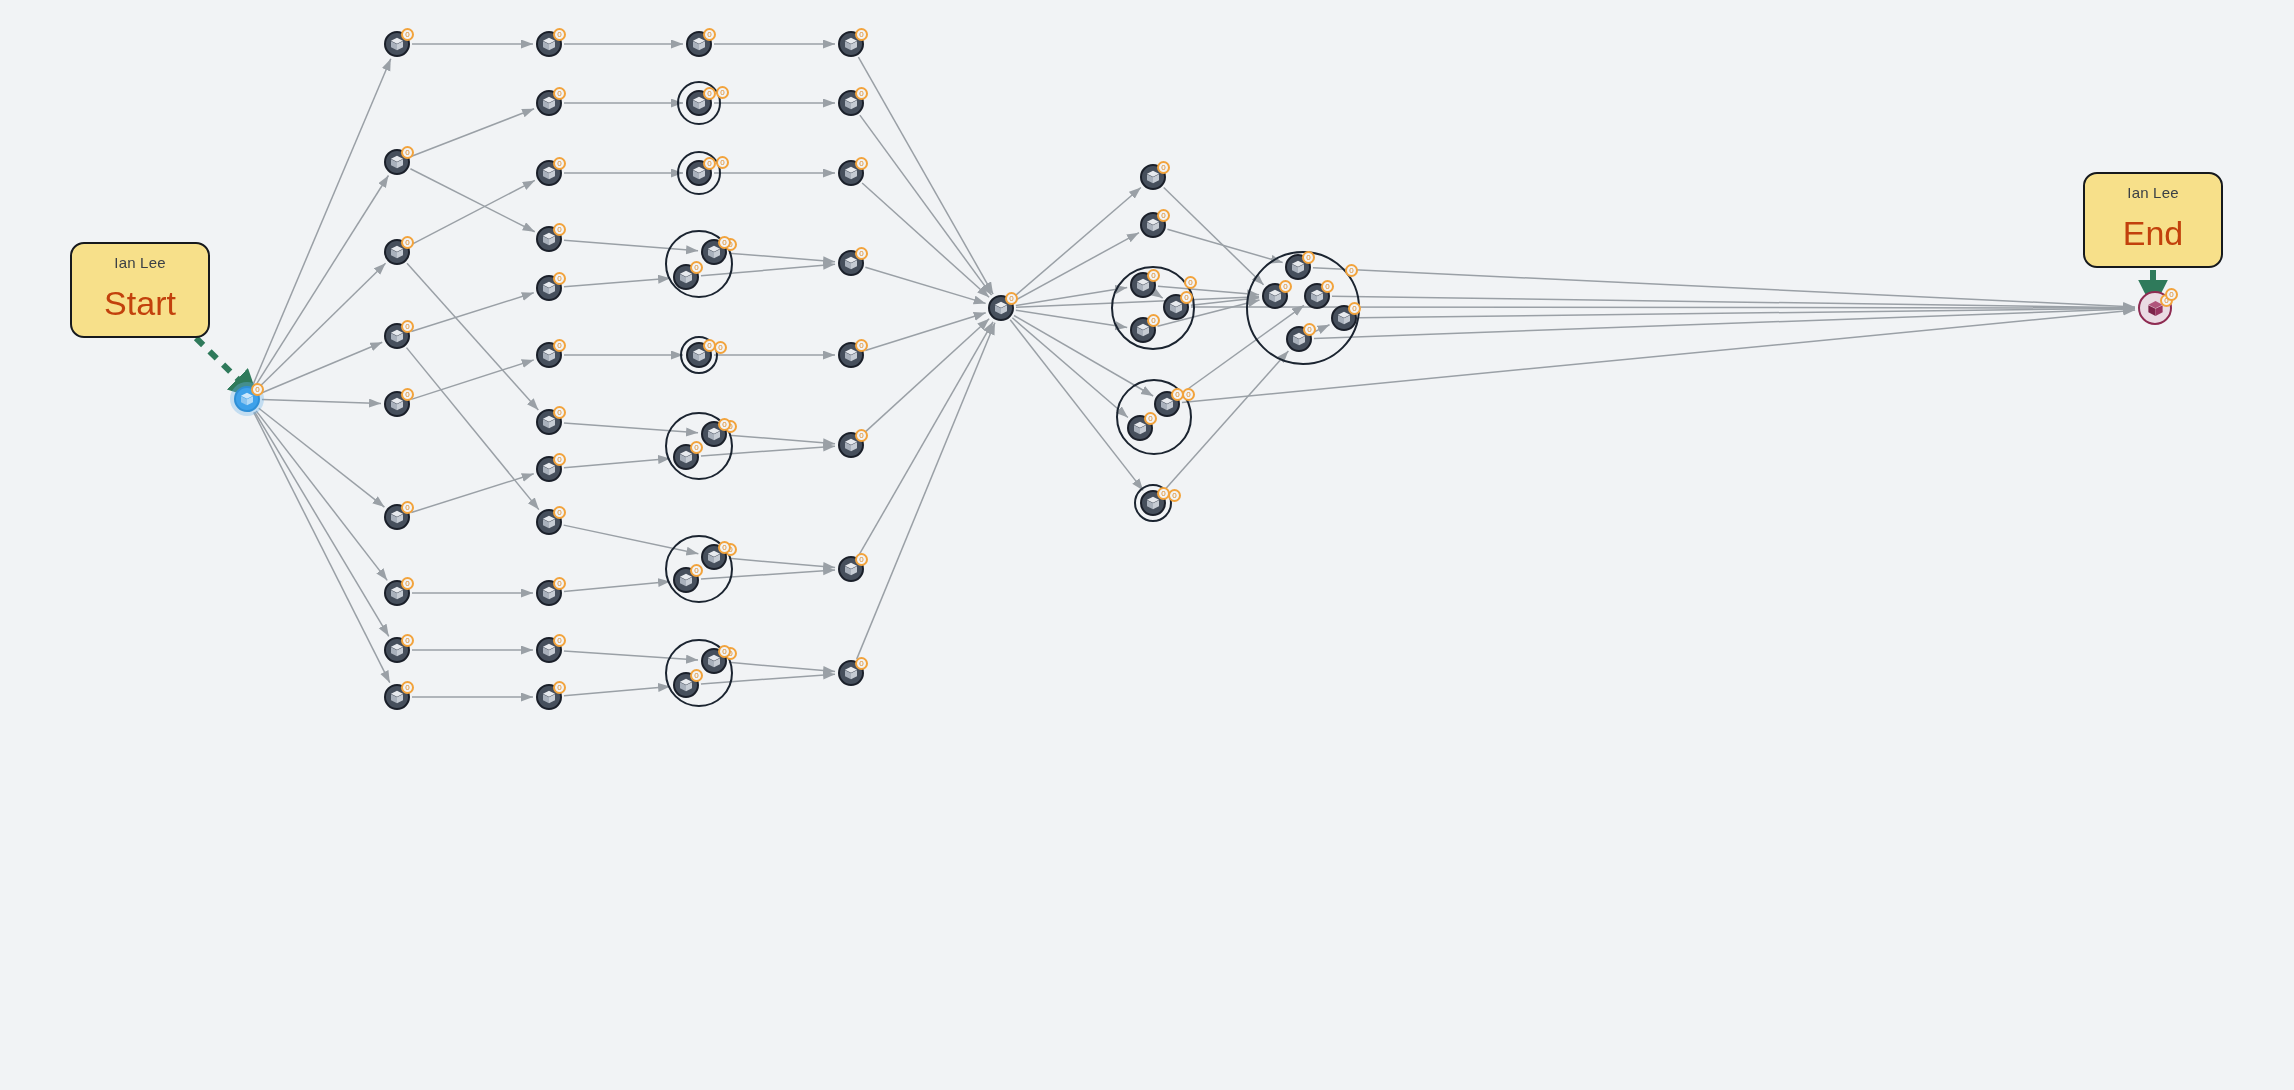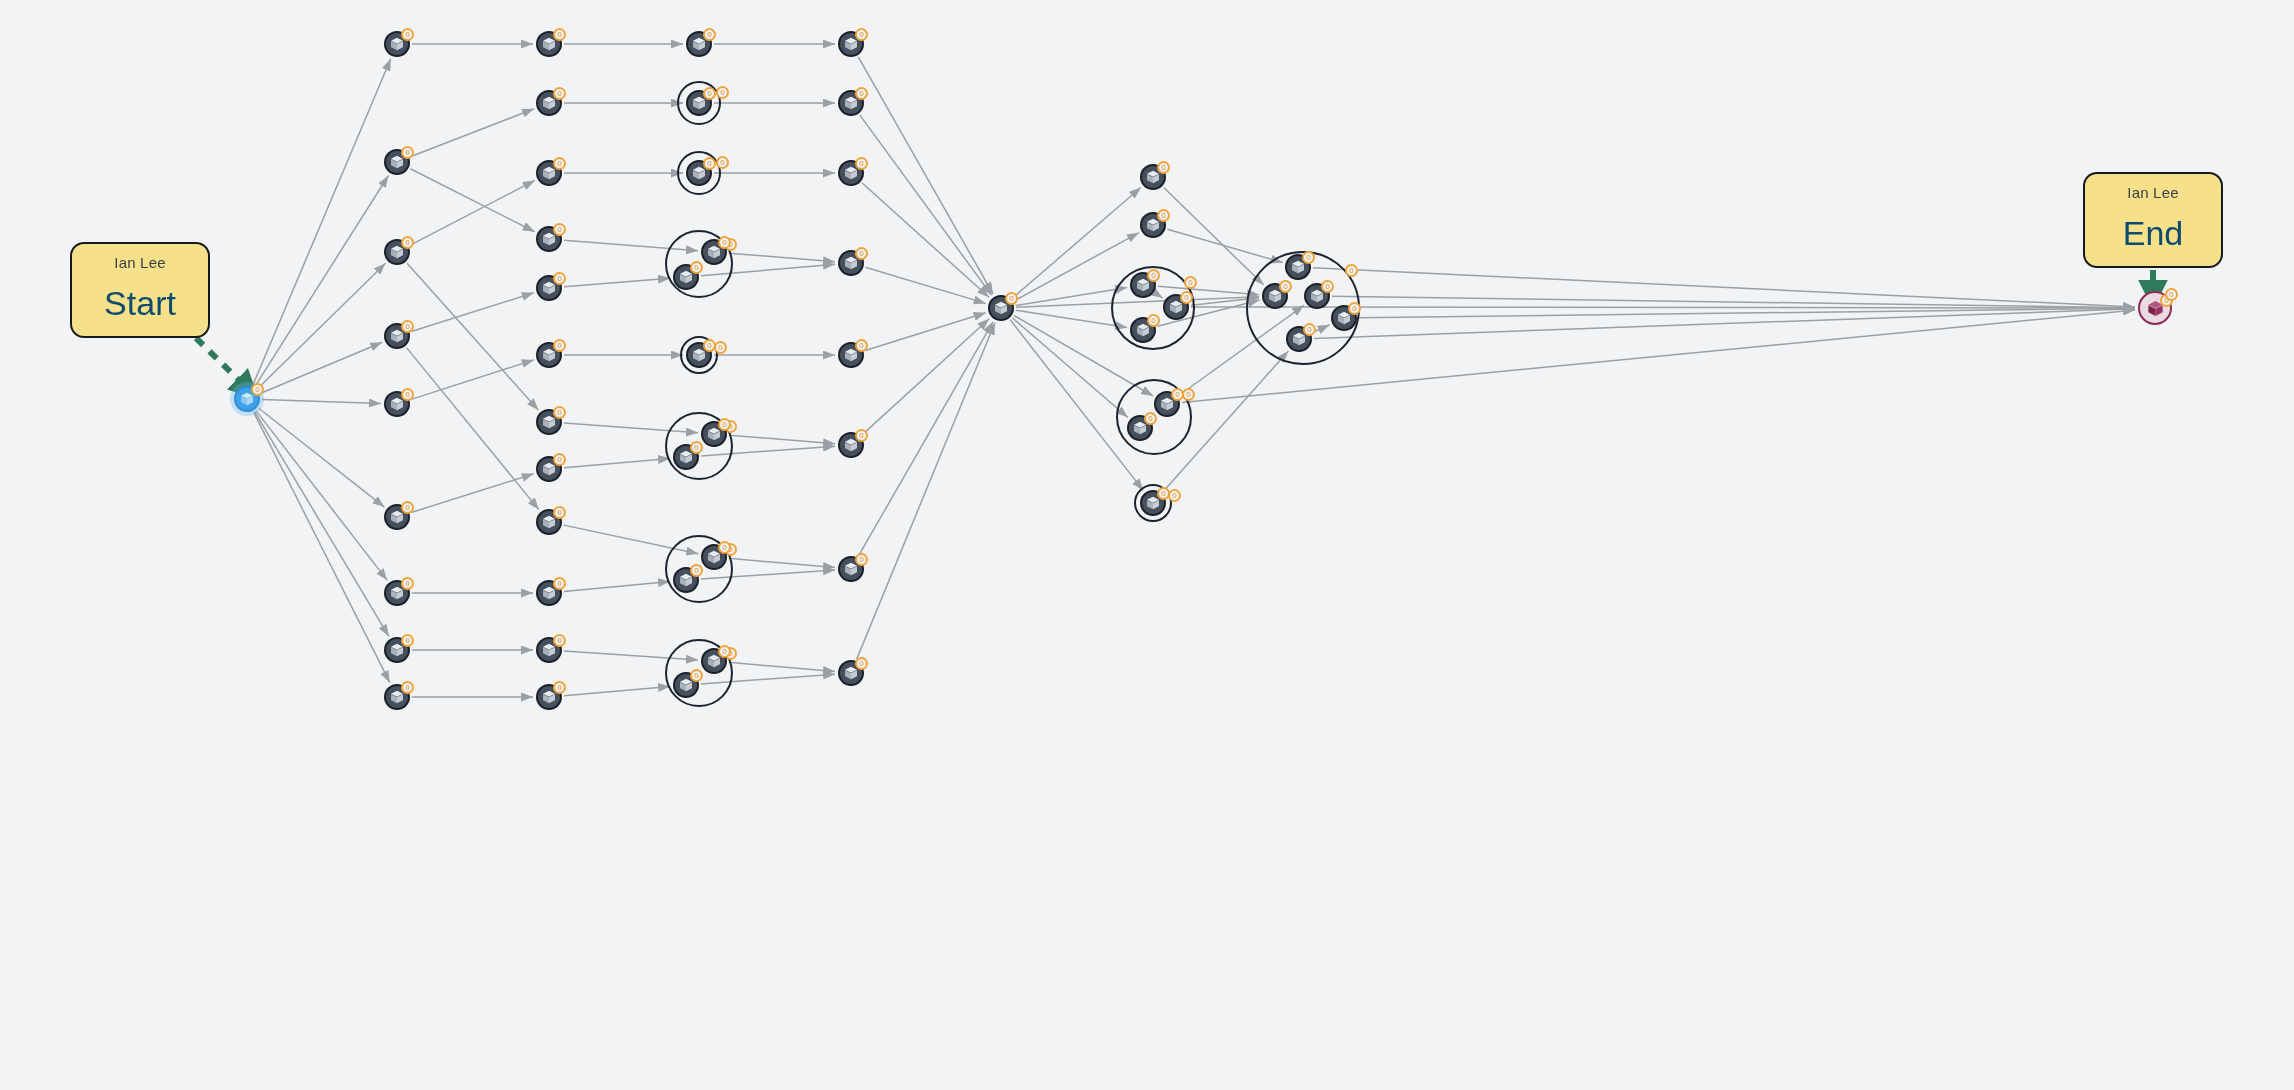--- a/index.html
+++ b/index.html
@@ -22,21 +22,21 @@
     border-radius:14px;
     box-sizing:border-box;
     display:flex;flex-direction:column;
     align-items:center;justify-content:flex-start;
     padding-top:11px;
   }
   .term .owner{
     font-size:15px;color:#3b4046;letter-spacing:.2px;line-height:1;
   }
   .term .ttl{
-    font-size:34px;color:#0c4a6e;margin-top:16px;line-height:1;text-align:center;
+    font-size:34px;color:#c2410c;margin-top:16px;line-height:1;text-align:center;
   }
 
   
   .gnode{
     position:absolute;
     width:26px;height:26px;border-radius:50%;
     background:#464f5c;
     border:2.5px solid #1a1f29;
     box-sizing:border-box;
     display:flex;align-items:center;justify-content:center;

